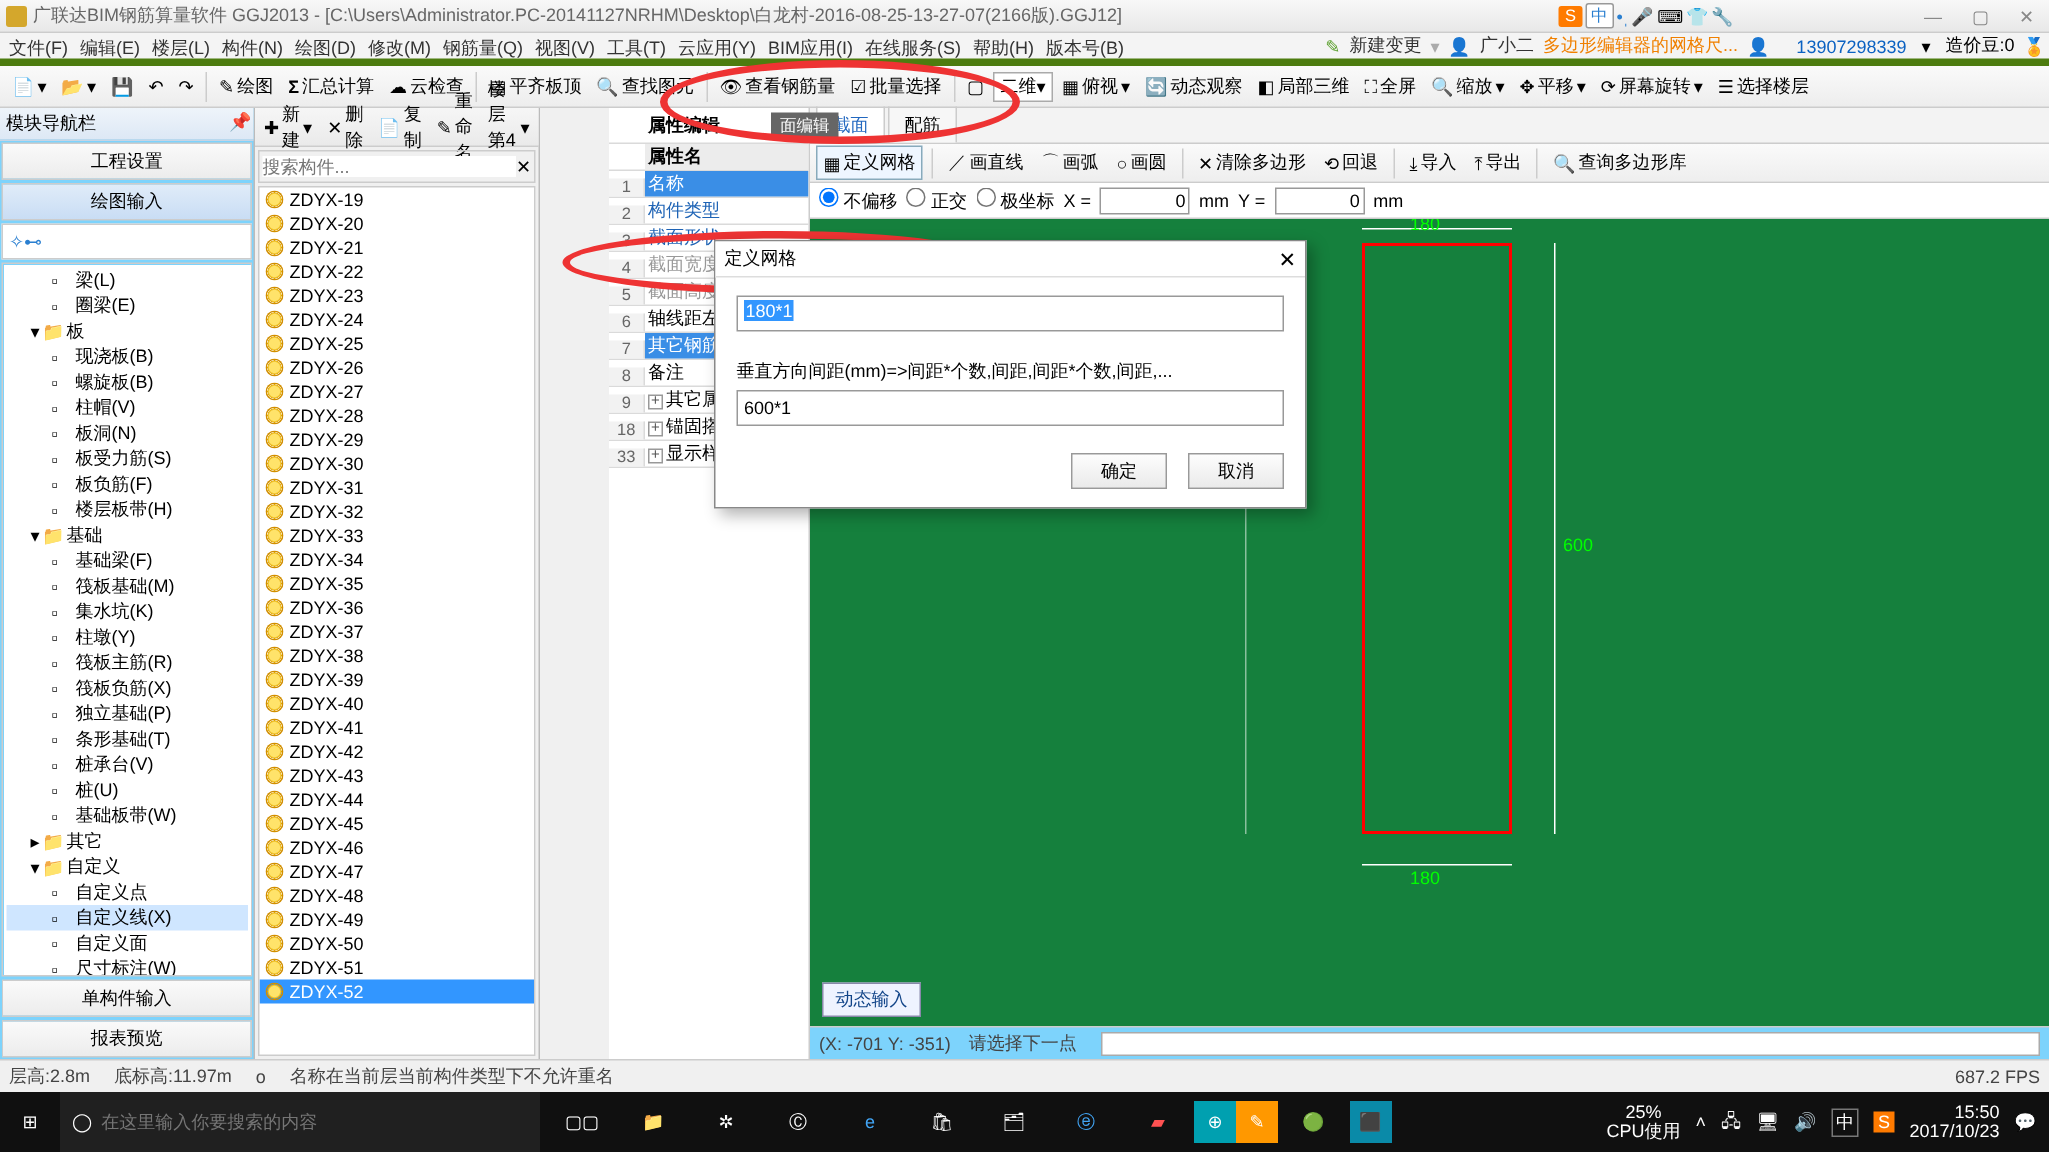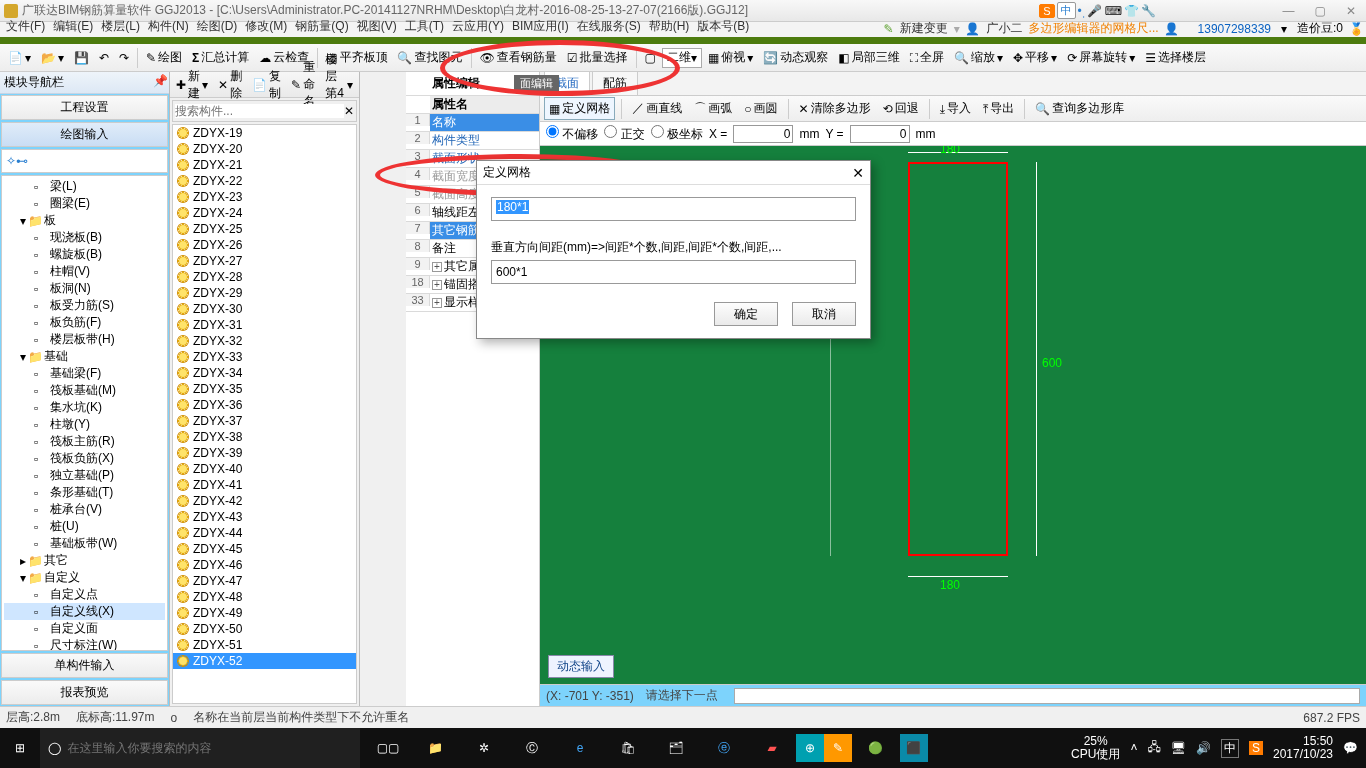--- a/index.html
+++ b/index.html
@@ -4,21 +4,21 @@
 <style>
 * { margin: 0; padding: 0; box-sizing: border-box; font-family: "Microsoft YaHei", SimSun, sans-serif; font-size: 12px; }
 body { background: #f0f0f0; width: 1366px; height: 768px; overflow: hidden; position: relative; }
 .titlebar { height: 22px; background: linear-gradient(#f8f8f8,#e8e8e8); display: flex; align-items: center; padding: 0 4px; border-bottom: 1px solid #ccc; }
 .titlebar .glodon-icon { width: 14px; height: 14px; background: #d4a72c; border-radius: 2px; margin-right: 4px; }
 .titlebar .title { color: #666; flex: 1; }
 .titlebar .wincontrols { display: flex; gap: 8px; color: #888; }
 .titlebar .wincontrols span { padding: 0 6px; cursor: pointer; }
 .ime-indicator { position: absolute; right: 210px; top: 2px; display: flex; gap: 2px; align-items: center; }
 .ime-box { background:#fff;border:1px solid #999;padding:0 3px;font-size:11px;border-radius:2px;color:#2a7fd0; }
-.menubar { height: 22px; background: #f4f4f4; display: flex; align-items: flex-end; border-bottom: 7px solid #4d7c0f; padding: 0 2px; }
+.menubar { height: 22px; background: #f4f4f4; display: flex; align-items: flex-start; border-bottom: 5px solid #4d7c0f; padding: 0 2px; }
 .menubar .mitem { padding: 2px 4px; color: #333; cursor: pointer; }
 .menubar .right-items { margin-left: auto; display: flex; align-items: center; gap: 6px; }
 .menubar .newchange { color: #333; }
 .menubar .user { color: #333; }
 .menubar .hintmsg { color: #f08000; }
 .menubar .phone { color:#0b62c2; margin-left: 12px; }
 .toolbar { height: 28px; background: linear-gradient(#fafafa,#ededed); border-bottom: 1px solid #ccc; display: flex; align-items: center; padding: 0 4px; gap: 2px; }
 .tbtn { display: inline-flex; align-items: center; gap: 2px; padding: 2px 4px; cursor: pointer; }
 .sep { width: 1px; height: 20px; background:#ccc; margin: 0 2px; }
 .toolbar-dd { border:1px solid #aaa; background:#fff; padding:1px 4px; height:20px; display:inline-flex; align-items:center; }
@@ -34,21 +34,21 @@
 .complist { width: 190px; border-right:1px solid #bbb; display:flex; flex-direction:column; }
 .complist .cltoolbar { height:26px; background:linear-gradient(#f6f6f6,#eaeaea); border-bottom:1px solid #ccc; display:flex; align-items:center; padding:0 2px; gap:2px; }
 .complist .search { height:22px; border:1px solid #ccc; margin:2px; display:flex; align-items:center; padding:0 2px; }
 .complist .search input { border:none; outline:none; flex:1; font-size:12px; }
 .complist .listbox { flex:1; border:1px solid #ccc; margin:0 2px 2px 2px; overflow:auto; background:#fff; }
 .complist .item { display:flex; align-items:center; gap:4px; padding:1px 4px; }
 .complist .item.sel { background:#3296ff; color:#fff; }
 .sunicon { width:12px; height:12px; background: radial-gradient(circle, #ffe36a 40%, #e2a800 55%, transparent 56%); border-radius:50%; box-shadow: 0 0 0 1px #d18e00 inset; }
 .rightpane { flex:1; display:flex; flex-direction:column; position:relative;padding-left:46px; }
 .propgrid { width:134px; border-right:1px solid #ccc; overflow:auto; background:#fff; }
-.propgrid .row { display:flex; border-bottom:1px solid #dadada; height:18px; align-items:flex-start; }
+.propgrid .row { display:flex; border-bottom:1px solid #dadada; height:18px; align-items:flex-end; }
 .propgrid .rn { width:24px; text-align:center; background:#f2f2f2; border-right:1px solid #dadada; color:#666; font-size:11px; }
 .propgrid .rv { flex:1; padding:0 2px; white-space:nowrap; overflow:hidden; }
 .propgrid .rv.hdr { background:#3a8ee6; color:#fff; font-weight:normal; }
 .propgrid .rv.sub { color:#1e63b5; }
 .propgrid .rv.gray { color:#999; }
 .propgrid .hrow { display:flex; border-bottom:1px solid #dadada; height:24px; align-items:center; font-weight:bold; }
 .propgrid .hrow .hn { width:24px; background:#ececec; border-right:1px solid #dadada; }
 .propgrid .hrow .hv { flex:1; padding:0 2px; }
 .canvasarea { flex:1; display:flex; flex-direction:column; background:#fff; }
 .sectiontabs { height:24px; display:flex; align-items:flex-end; border-bottom:1px solid #ccc; background:#f3f3f3; padding-left:4px; position:relative; }

